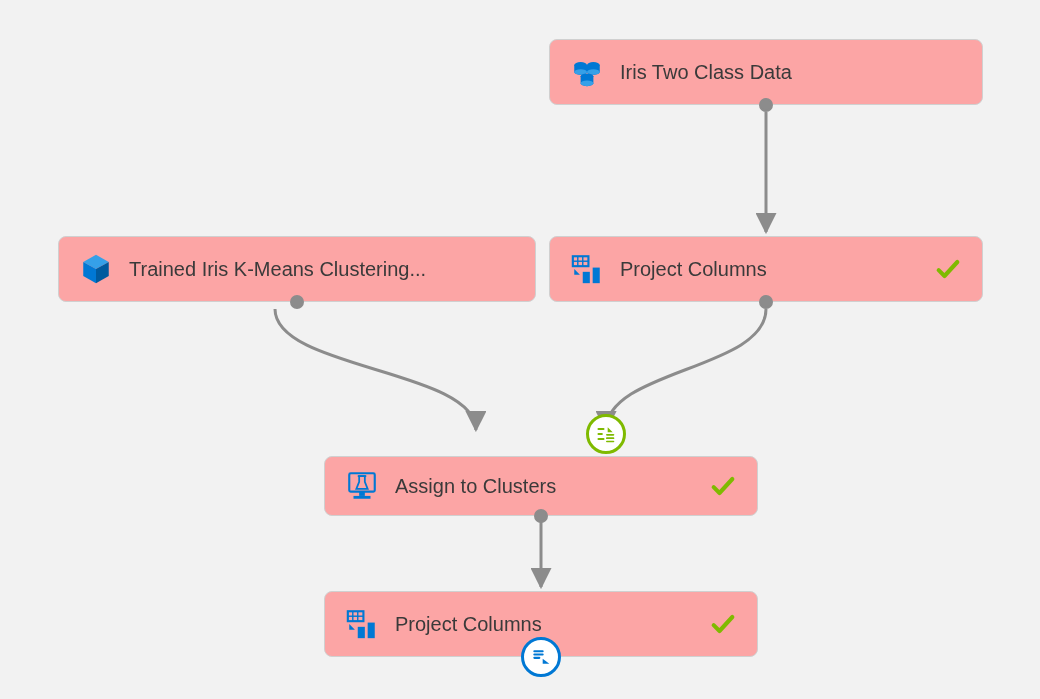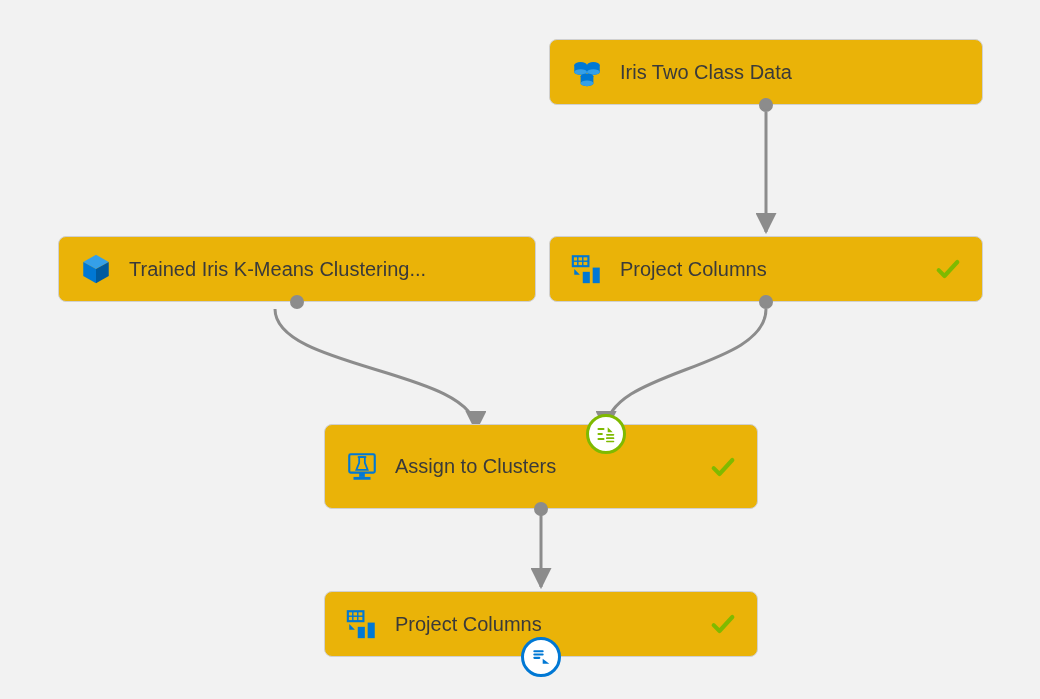--- a/index.html
+++ b/index.html
@@ -17,21 +17,21 @@
   }
   svg.edges {
     position: absolute;
     inset: 0;
     width: 1040px;
     height: 699px;
     pointer-events: none;
   }
   .node {
     position: absolute;
-    background: #eab308;
+    background: #fca5a5;
     border: 1px solid #d0d0d0;
     border-radius: 8px;
     display: flex;
     align-items: center;
     padding: 14px 20px;
     box-shadow: 0 0 0 0 rgba(0,0,0,0);
   }
   .node .icon {
     width: 34px;
     height: 34px;
@@ -144,21 +144,21 @@
     </span>
     <span class="label">Project Columns</span>
     <span class="status">
       <svg viewBox="0 0 24 24" width="28" height="28">
           <path d="M4 13 L9 18 L20 6" fill="none" stroke="#7fba00" stroke-width="3.5" stroke-linecap="round" stroke-linejoin="round"></path>
         </svg>
     </span>
     <span class="port out" style="left:calc(50% - 7px);"></span>
   </div>
 
-  <div class="node" id="node-assign_clusters" style="left:324px; top:424px; width:434px; height:85px;">
+  <div class="node" id="node-assign_clusters" style="left:324px; top:456px; width:434px; height:60px;">
     <span class="icon">
       <svg viewBox="0 0 48 48" width="34" height="34">
         <rect x="6" y="6" width="36" height="26" rx="2" fill="none" stroke="#0078d4" stroke-width="3"></rect>
         <path d="M20 10 L20 18 L16 28 L32 28 L28 18 L28 10 Z" fill="none" stroke="#0078d4" stroke-width="2.5"></path>
         <line x1="18" y1="10" x2="30" y2="10" stroke="#0078d4" stroke-width="2.5"></line>
         <rect x="20" y="32" width="8" height="6" fill="#0078d4"></rect>
         <rect x="12" y="38" width="24" height="4" fill="#0078d4"></rect>
       </svg>
     </span>
     <span class="label">Assign to Clusters</span>

